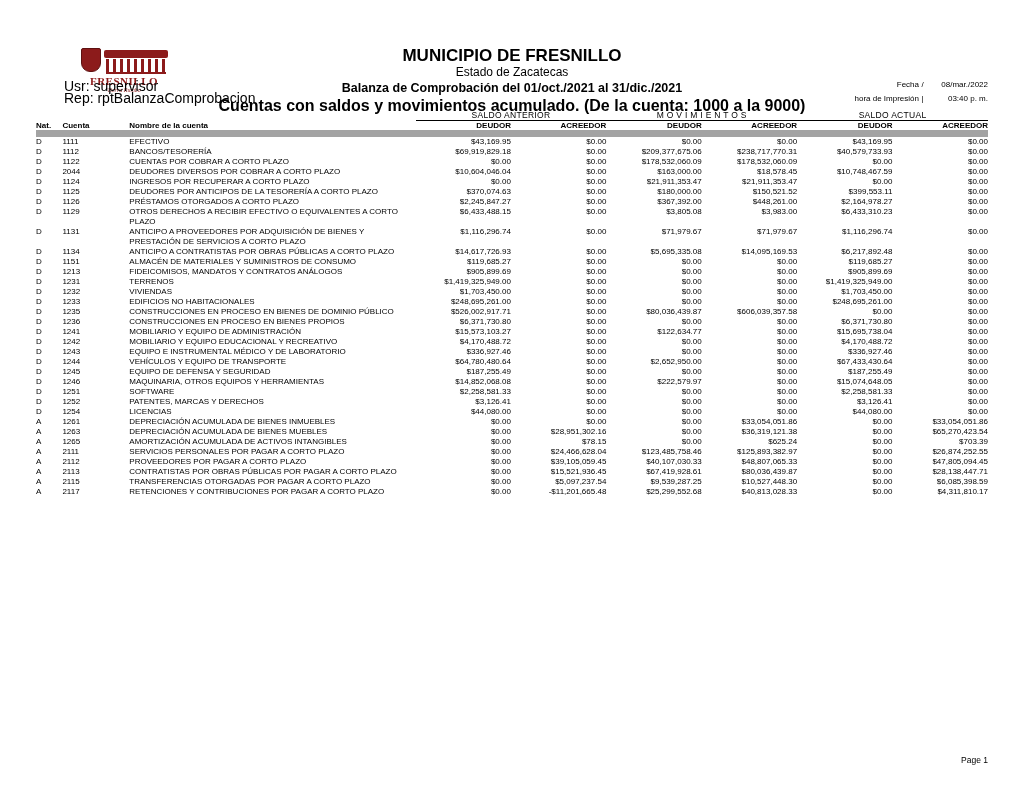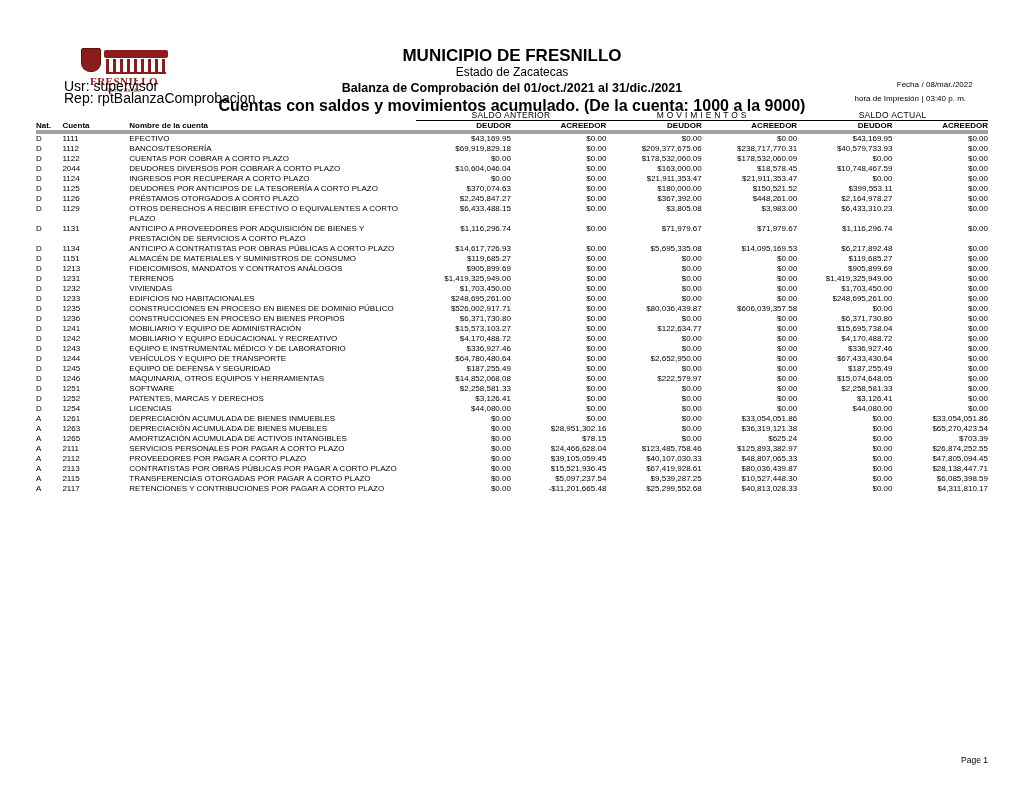--- a/index.html
+++ b/index.html
@@ -134,21 +134,21 @@
   }
   .meta-right .lbl { }
   .meta-right .sep {
     display: inline-block;
     width: 7px;
     text-align: center;
     color: #000;
   }
   .meta-right .val {
     min-width: 62px;
-    text-align: left;
+    text-align: right;
   }
 
   
   table.balance {
     width: 100%;
     border-collapse: collapse;
     font-size: 8px;
     table-layout: fixed;
   }
   table.balance th, table.balance td {
@@ -162,21 +162,21 @@
     letter-spacing: 0.3px;
     padding-bottom: 2px;
     border-bottom: 1px solid #000;
   }
   .grp-head th.nb { border-bottom: none; }
   .col-head th {
     font-size: 8px;
     font-weight: bold;
     padding-top: 3px;
     padding-bottom: 3px;
-    border-bottom: 4px solid #a3a3a3;
+    border-bottom: 7px solid #a3a3a3;
   }
   .col-head th.left { text-align: left; }
   .col-head th.right { text-align: right; }
 
   tbody td {
     padding-top: 3.5px;
     padding-bottom: 3.5px;
     line-height: 10px;
   }
   td.nat { text-align: left; padding-left: 2px; }

